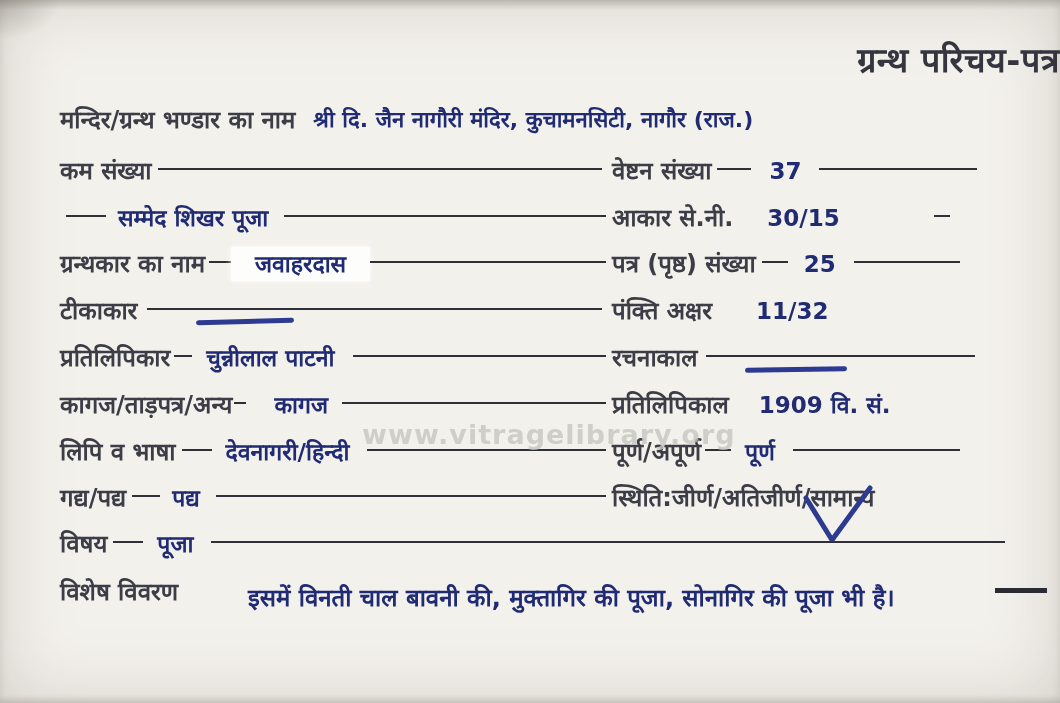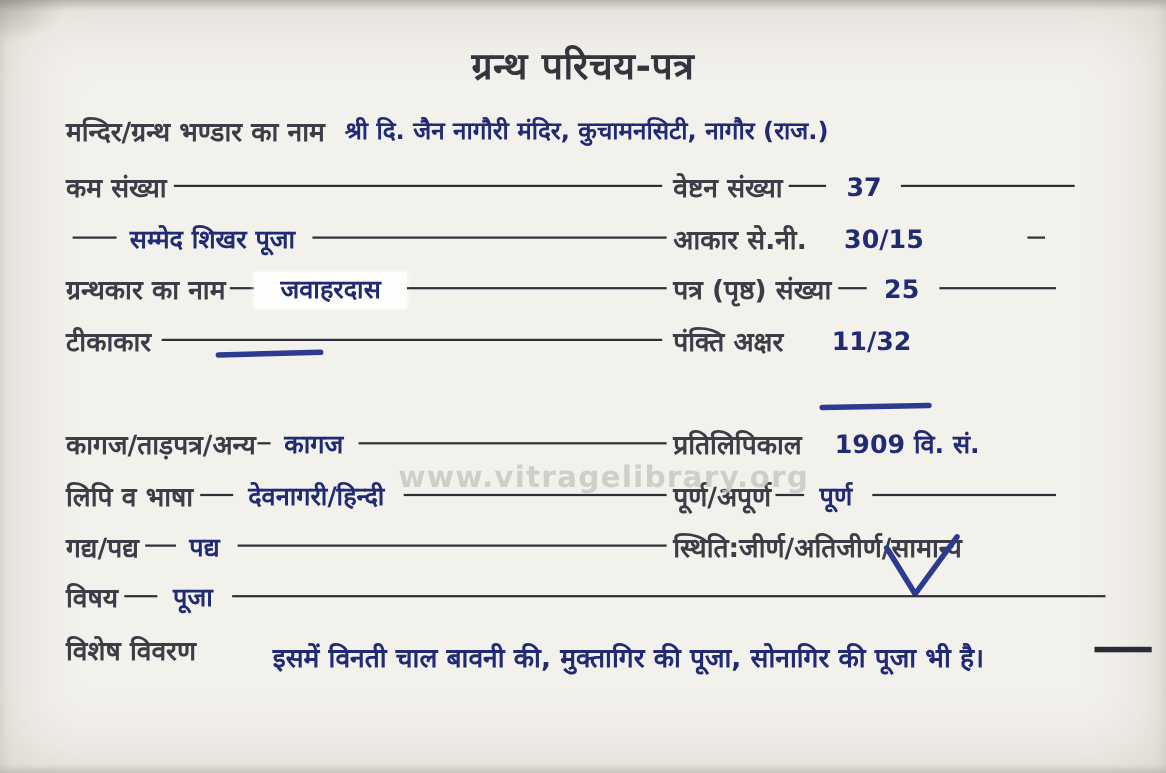--- a/index.html
+++ b/index.html
@@ -9,21 +9,21 @@
     background:
       radial-gradient(ellipse at 0% 0%, rgba(110,105,95,.38) 0%, rgba(110,105,95,0) 4%),
       linear-gradient(180deg, rgba(120,115,105,.30) 0px, rgba(120,115,105,0) 10px),
       linear-gradient(0deg, rgba(120,115,105,.18) 0px, rgba(120,115,105,0) 8px),
       #f3f1ec;
     box-shadow: inset 0 0 70px rgba(128,122,110,.28), inset 0 0 10px rgba(100,95,85,.18);
     overflow:hidden;
     font-family:"DejaVu Sans", sans-serif;
   }
   .title{
-    position:absolute;top:36px;left:0;right:0;text-align:center;
+    position:absolute;top:36px;left:0;right:0;text-align:right;
     font-size:34px;font-weight:700;color:#35353f;letter-spacing:.5px;
   }
   .row{position:absolute;left:60px;right:55px;display:flex;}
   .half-l{display:flex;width:552px;}
   .half-r{display:flex;flex:1;}
   .lbl{font-size:24px;font-weight:700;color:#3d3d47;white-space:nowrap;line-height:34px;}
   .val{font-size:23px;font-weight:700;color:#202b74;white-space:nowrap;line-height:34px;}
   .ln{height:0;border-top:2.5px solid #2f2f39;margin-top:14px;}
   .f1{flex:1;}
   .spacer{flex:1;}
@@ -100,26 +100,38 @@
     <div class="half-l">
       <span class="lbl">टीकाकार</span>
       <span class="ln f1" style="margin-left:10px;margin-right:10px"></span>
     </div>
     <div class="half-r">
       <span class="lbl">पंक्ति अक्षर</span>
       <span class="val" style="margin-left:44px">11/32</span>
     </div>
   </div>
 
+  <div class="row" style="top:341px">
+    <div class="half-l">
+      <span class="lbl">प्रतिलिपिकार</span>
+      <span class="ln" style="width:18px;margin-left:4px"></span>
+      <span class="val" style="margin-left:14px">चुन्नीलाल पाटनी</span>
+      <span class="ln f1" style="margin-left:18px;margin-right:6px"></span>
+    </div>
+    <div class="half-r">
+      <span class="lbl">रचनाकाल</span>
+      <span class="ln f1" style="margin-left:8px;margin-right:30px"></span>
+    </div>
+  </div>
 
   <div class="row" style="top:388px">
     <div class="half-l">
       <span class="lbl">कागज/ताड़पत्र/अन्य</span>
       <span class="ln" style="width:12px;margin-left:2px"></span>
-      <span class="val" style="margin-left:12px">कागज</span>
+      <span class="val" style="margin-left:28px">कागज</span>
       <span class="ln f1" style="margin-left:14px;margin-right:6px"></span>
     </div>
     <div class="half-r">
       <span class="lbl">प्रतिलिपिकाल</span>
       <span class="val" style="margin-left:30px">1909 वि. सं.</span>
     </div>
   </div>
 
   <div class="row" style="top:435px">
     <div class="half-l">

